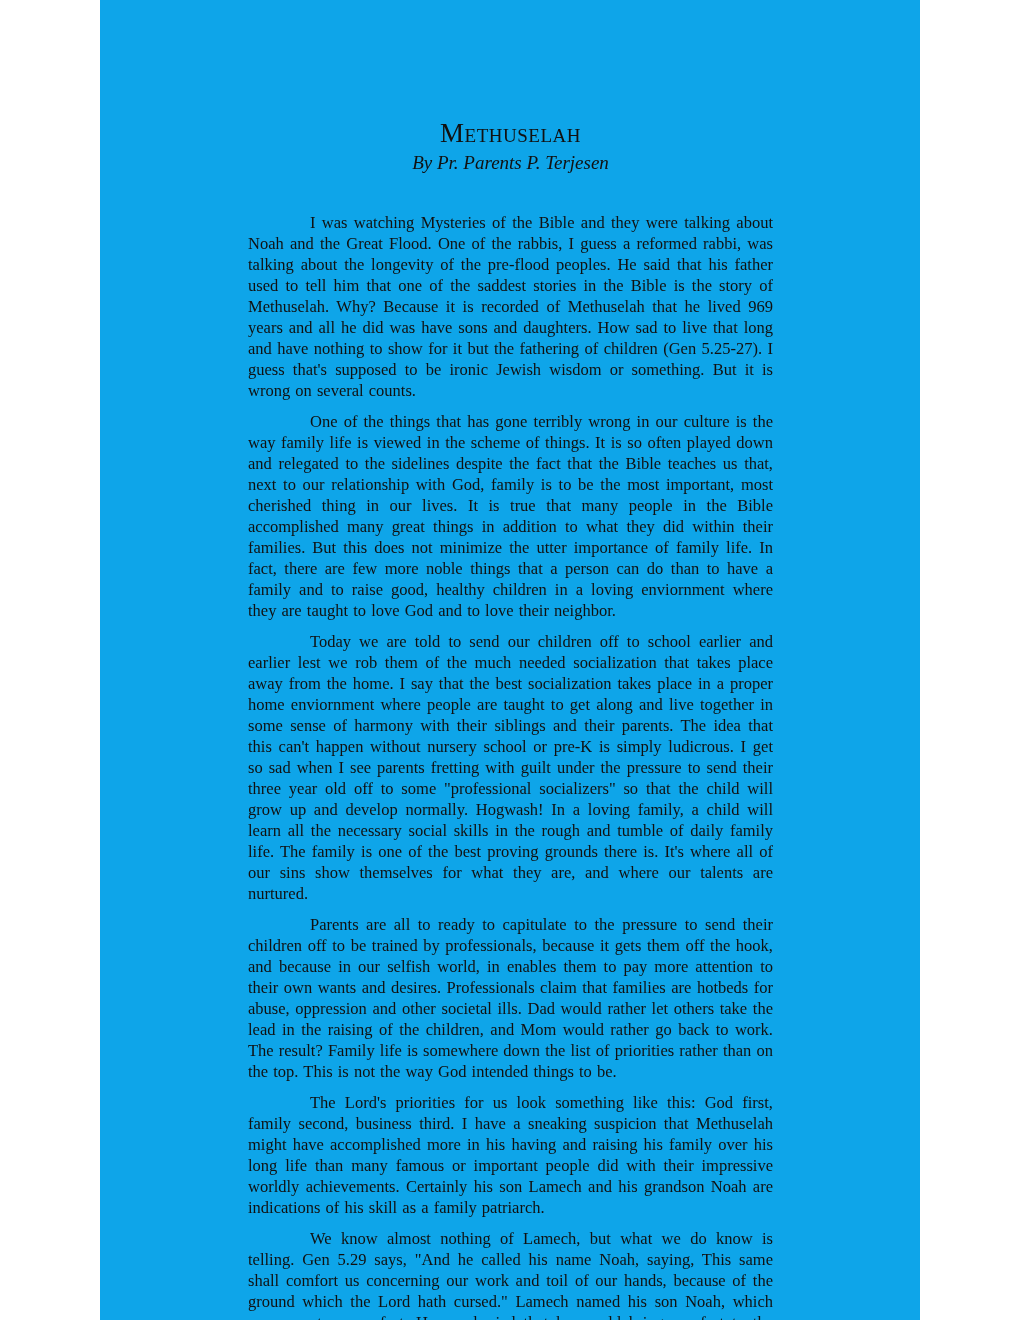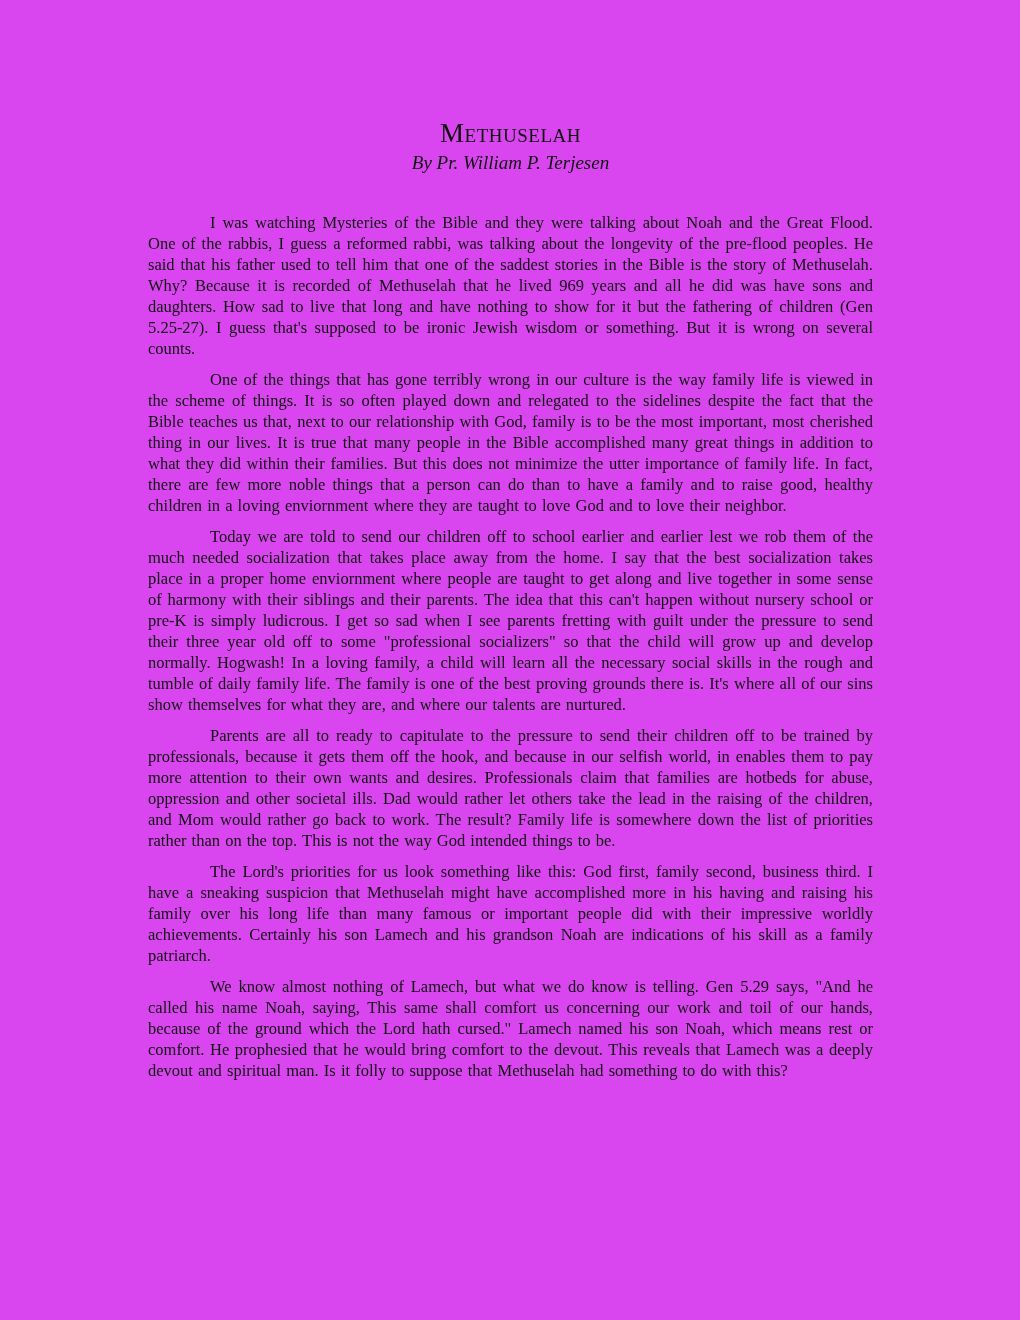--- a/index.html
+++ b/index.html
@@ -2,24 +2,24 @@
 <html><head>
 <meta charset="utf-8">
 <style>
   html, body {
     margin: 0;
     padding: 0;
     background: #ffffff;
   }
   .page {
     position: relative;
-    width: 1020px;
+    width: 820px;
     height: 1320px;
     margin: 0 auto;
-    background: #d946ef;
+    background: #0ea5e9;
     box-sizing: border-box;
     padding: 118px 147px 0 148px;
     font-family: "Liberation Serif", "DejaVu Serif", serif;
     color: #111111;
     overflow: hidden;
   }
   .title {
     margin: 0;
     text-align: center;
     font-size: 27px;
@@ -48,21 +48,21 @@
     line-height: 21px;
     word-spacing: 1px;
     color: #111111;
   }
 </style>
 </head>
 <body>
 
 <div class="page">
   <h1 class="title">Methuselah</h1>
-  <div class="byline">By Pr. William P. Terjesen</div>
+  <div class="byline">By Pr. Parents P. Terjesen</div>
   <div class="content">
     <p class="para">I was watching Mysteries of the Bible and they were talking about Noah and the Great Flood. One of the rabbis, I guess a reformed rabbi, was talking about the longevity of the pre-flood peoples. He said that his father used to tell him that one of the saddest stories in the Bible is the story of Methuselah. Why? Because it is recorded of Methuselah that he lived 969 years and all he did was have sons and daughters. How sad to live that long and have nothing to show for it but the fathering of children (Gen 5.25-27). I guess that's supposed to be ironic Jewish wisdom or something. But it is wrong on several counts.</p>
     <p class="para">One of the things that has gone terribly wrong in our culture is the way family life is viewed in the scheme of things. It is so often played down and relegated to the sidelines despite the fact that the Bible teaches us that, next to our relationship with God, family is to be the most important, most cherished thing in our lives. It is true that many people in the Bible accomplished many great things in addition to what they did within their families. But this does not minimize the utter importance of family life. In fact, there are few more noble things that a person can do than to have a family and to raise good, healthy children in a loving enviornment where they are taught to love God and to love their neighbor.</p>
     <p class="para">Today we are told to send our children off to school earlier and earlier lest we rob them of the much needed socialization that takes place away from the home. I say that the best socialization takes place in a proper home enviornment where people are taught to get along and live together in some sense of harmony with their siblings and their parents. The idea that this can't happen without nursery school or pre-K is simply ludicrous. I get so sad when I see parents fretting with guilt under the pressure to send their three year old off to some "professional socializers" so that the child will grow up and develop normally. Hogwash! In a loving family, a child will learn all the necessary social skills in the rough and tumble of daily family life. The family is one of the best proving grounds there is. It's where all of our sins show themselves for what they are, and where our talents are nurtured.</p>
     <p class="para">Parents are all to ready to capitulate to the pressure to send their children off to be trained by professionals, because it gets them off the hook, and because in our selfish world, in enables them to pay more attention to their own wants and desires. Professionals claim that families are hotbeds for abuse, oppression and other societal ills. Dad would rather let others take the lead in the raising of the children, and Mom would rather go back to work. The result? Family life is somewhere down the list of priorities rather than on the top. This is not the way God intended things to be.</p>
     <p class="para">The Lord's priorities for us look something like this: God first, family second, business third. I have a sneaking suspicion that Methuselah might have accomplished more in his having and raising his family over his long life than many famous or important people did with their impressive worldly achievements. Certainly his son Lamech and his grandson Noah are indications of his skill as a family patriarch.</p>
     <p class="para">We know almost nothing of Lamech, but what we do know is telling. Gen 5.29 says, "And he called his name Noah, saying, This same shall comfort us concerning our work and toil of our hands, because of the ground which the Lord hath cursed." Lamech named his son Noah, which means rest or comfort. He prophesied that he would bring comfort to the devout. This reveals that Lamech was a deeply devout and spiritual man. Is it folly to suppose that Methuselah had something to do with this?</p>
   </div>
 </div>
 

